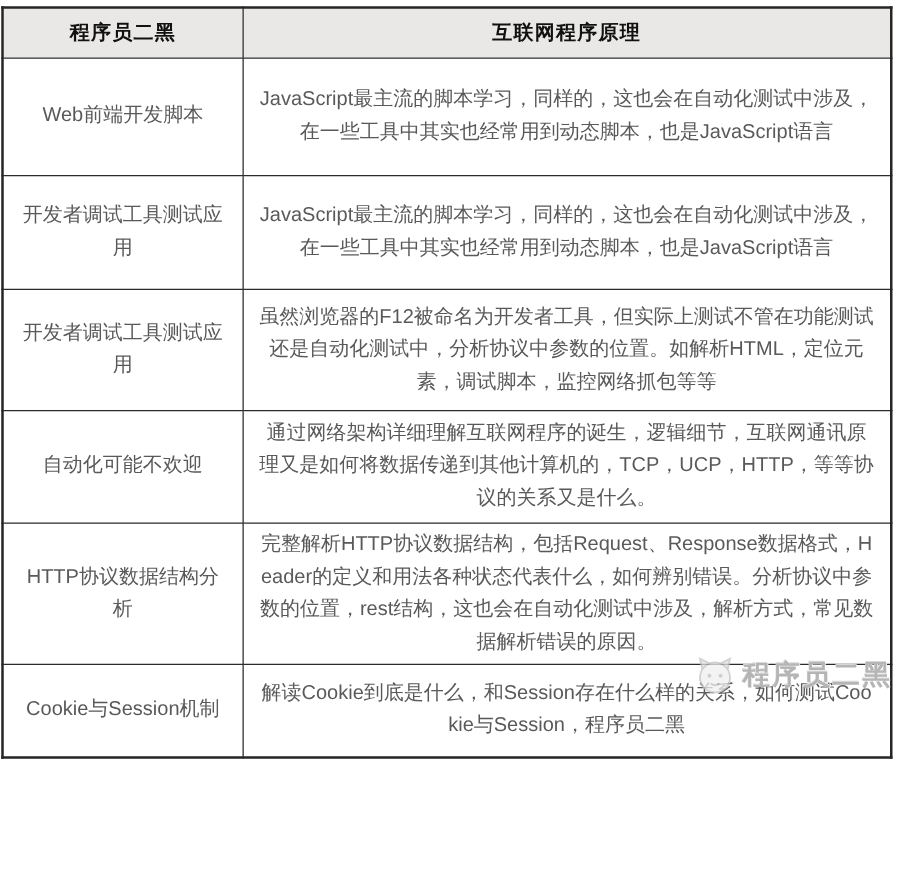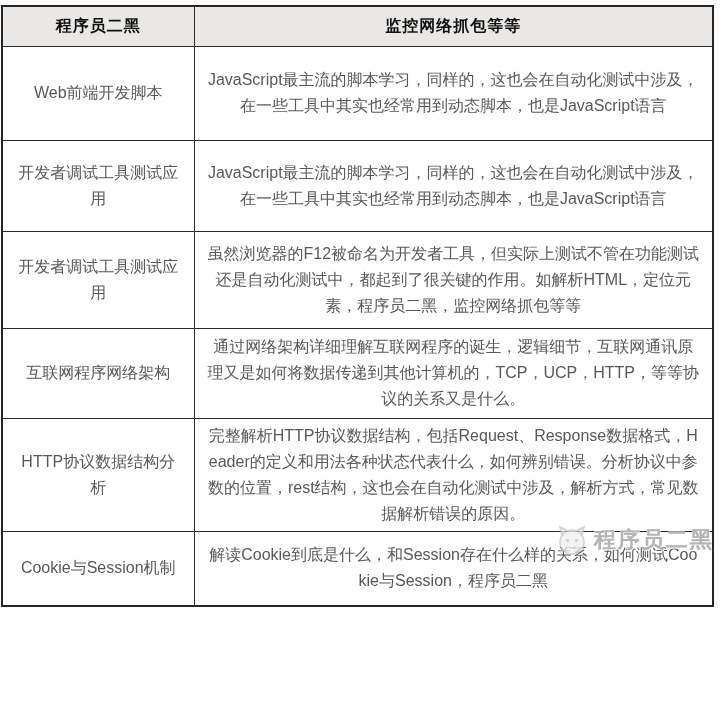--- a/index.html
+++ b/index.html
@@ -81,38 +81,38 @@
 <div class="page">
 
   <table class="course-table">
     <colgroup>
         <col class="c-topic">
         <col class="c-desc">
       </colgroup>
     <thead>
       <tr>
         <th>程序员二黑</th>
-        <th>监控网络抓包等等</th>
+        <th>互联网程序原理</th>
       </tr>
     </thead>
     <tbody id="table-body">
         <tr style="height: 94px;">
           <td class="topic-cell">Web前端开发脚本</td>
           <td class="desc-cell">JavaScript最主流的脚本学习，同样的，这也会在自动化测试中涉及，在一些工具中其实也经常用到动态脚本，也是JavaScript语言</td>
         </tr>
         <tr style="height: 91px;">
           <td class="topic-cell">开发者调试工具测试应用</td>
           <td class="desc-cell">JavaScript最主流的脚本学习，同样的，这也会在自动化测试中涉及，在一些工具中其实也经常用到动态脚本，也是JavaScript语言</td>
         </tr>
         <tr style="height: 97px;">
           <td class="topic-cell">开发者调试工具测试应用</td>
-          <td class="desc-cell">虽然浏览器的F12被命名为开发者工具，但实际上测试不管在功能测试还是自动化测试中，都起到了很关键的作用。如解析HTML，定位元素，程序员二黑，监控网络抓包等等</td>
+          <td class="desc-cell">虽然浏览器的F12被命名为开发者工具，但实际上测试不管在功能测试还是自动化测试中，分析协议中参数的位置。如解析HTML，定位元素，调试脚本，监控网络抓包等等</td>
         </tr>
         <tr style="height: 90px;">
-          <td class="topic-cell">互联网程序网络架构</td>
+          <td class="topic-cell">自动化可能不欢迎</td>
           <td class="desc-cell">通过网络架构详细理解互联网程序的诞生，逻辑细节，互联网通讯原理又是如何将数据传递到其他计算机的，TCP，UCP，HTTP，等等协议的关系又是什么。</td>
         </tr>
         <tr style="height: 105px;">
           <td class="topic-cell">HTTP协议数据结构分析</td>
           <td class="desc-cell">完整解析HTTP协议数据结构，包括Request、Response数据格式，Header的定义和用法各种状态代表什么，如何辨别错误。分析协议中参数的位置，rest结构，这也会在自动化测试中涉及，解析方式，常见数据解析错误的原因。</td>
         </tr>
         <tr style="height: 75px;">
           <td class="topic-cell">Cookie与Session机制</td>
           <td class="desc-cell">解读Cookie到底是什么，和Session存在什么样的关系，如何测试Cookie与Session，程序员二黑</td>
         </tr>

